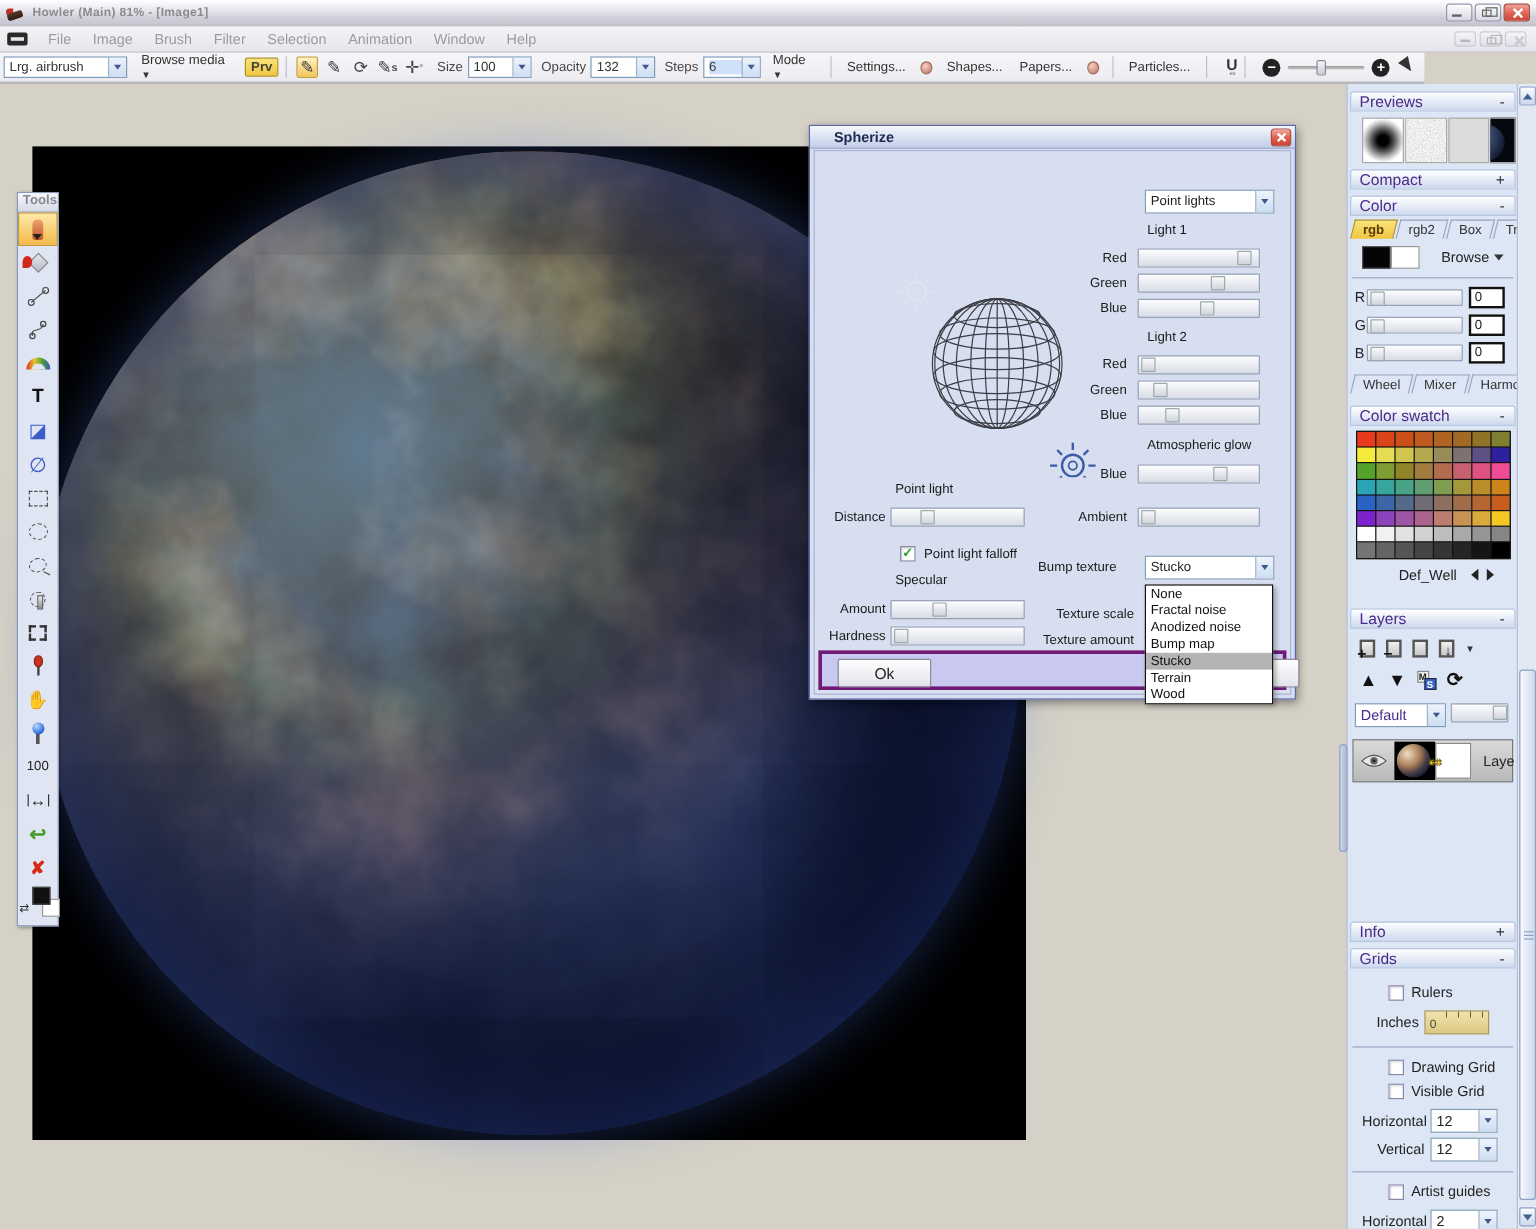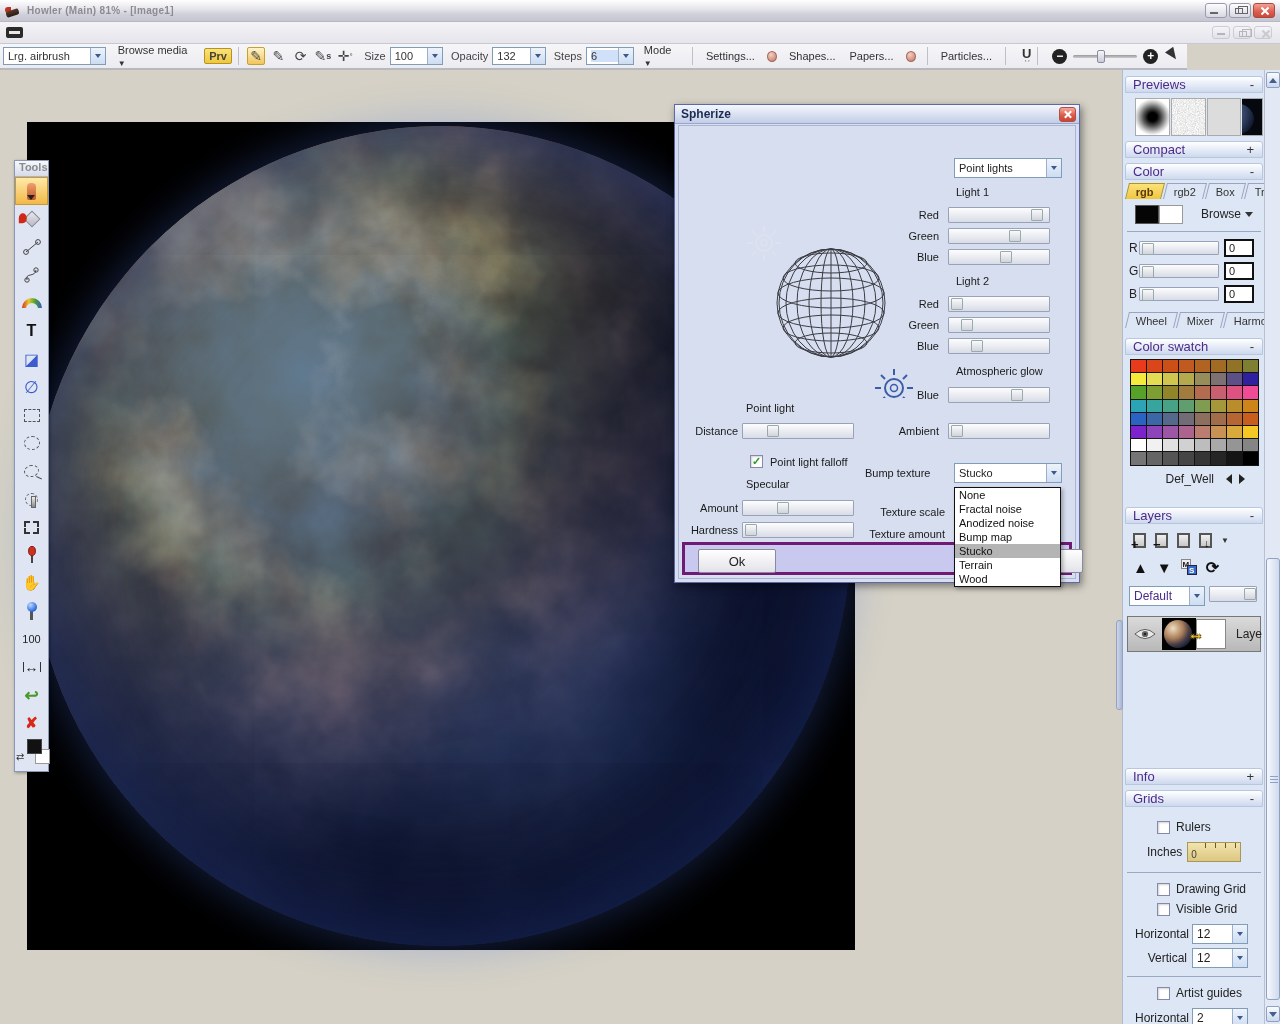--- a/index.html
+++ b/index.html
@@ -126,21 +126,21 @@
     background:radial-gradient(circle at 35% 30%,#bcd8ff,#2868d8 70%,#1848a8); }
   .tool-swatches { height:34px; position:relative; }
   .tsw-b { position:absolute; left:12px; top:2px; width:15px; height:15px; background:#111; border:1px solid #444; z-index:2; }
   .tsw-w { position:absolute; left:20px; top:12px; width:15px; height:15px; background:#fff; border:1px solid #999; }
   .tsw-arrows { position:absolute; left:1px; top:14px; font-size:10px; color:#333; }
 
   
   .dialog { position:absolute; left:674px; top:104px; width:406px; height:479px;
     background:#d6deef; border:1px solid #5c68a8; box-shadow:2px 3px 8px rgba(0,0,0,.45); }
   .dlg-title { height:19px; background:linear-gradient(#f4f7fd,#c2cde6); border-bottom:1px solid #9aa6cc;
-    display:flex; align-items:center; padding-left:6px; font-weight:bold; font-size:12px; color:#1c2a52; }
+    display:flex; align-items:center; padding-left:20px; font-weight:bold; font-size:12px; color:#1c2a52; }
   .dlg-close { position:absolute; right:3px; top:2px; width:17px; height:15px; border:1px solid #b05040; border-radius:3px;
     background:linear-gradient(#f4a89c,#dd5c4c 55%,#c84536); }
   .dlg-close .glyph-x1,.dlg-close .glyph-x2 { left:7px; top:2px; height:9px; width:2px; }
   .dlg-body { position:absolute; left:3px; top:20px; right:3px; bottom:3px; border:1px solid #aab4d4; }
   .dlg-lbl { position:absolute; color:#1a1a1a; white-space:nowrap; }
   .slider { position:relative; height:16px; background:linear-gradient(#fdfdfe,#d8dce6);
     border:1px solid #9aa2b8; border-radius:1px; }
   .sl-thumb { position:absolute; top:1px; width:12px; height:12px;
     background:linear-gradient(#fafafb,#d0d4dc); border:1px solid #9aa; border-radius:1px; }
   .rrow { position:absolute; left:130px; width:252px; display:flex; align-items:center; height:18px; }
@@ -263,20 +263,30 @@
         </div>
       <div class="win-btn close">
           <div class="glyph-x1"></div>
           <div class="glyph-x2"></div>
         </div>
     </div>
   </div>
 
   <div class="menubar">
     <div class="mdi-icon"></div>
+    <div id="menu-items" style="display:flex;">
+        <span class="menu-item">File</span>
+        <span class="menu-item">Image</span>
+        <span class="menu-item">Brush</span>
+        <span class="menu-item">Filter</span>
+        <span class="menu-item">Selection</span>
+        <span class="menu-item">Animation</span>
+        <span class="menu-item">Window</span>
+        <span class="menu-item">Help</span>
+      </div>
     <div class="child-btns">
       <div class="win-btn">
           <div class="glyph-min"></div>
         </div>
       <div class="win-btn">
           <div class="glyph-restore"></div>
         </div>
       <div class="win-btn">
           <div class="glyph-x1" style="background:#999"></div>
           <div class="glyph-x2" style="background:#999"></div>

